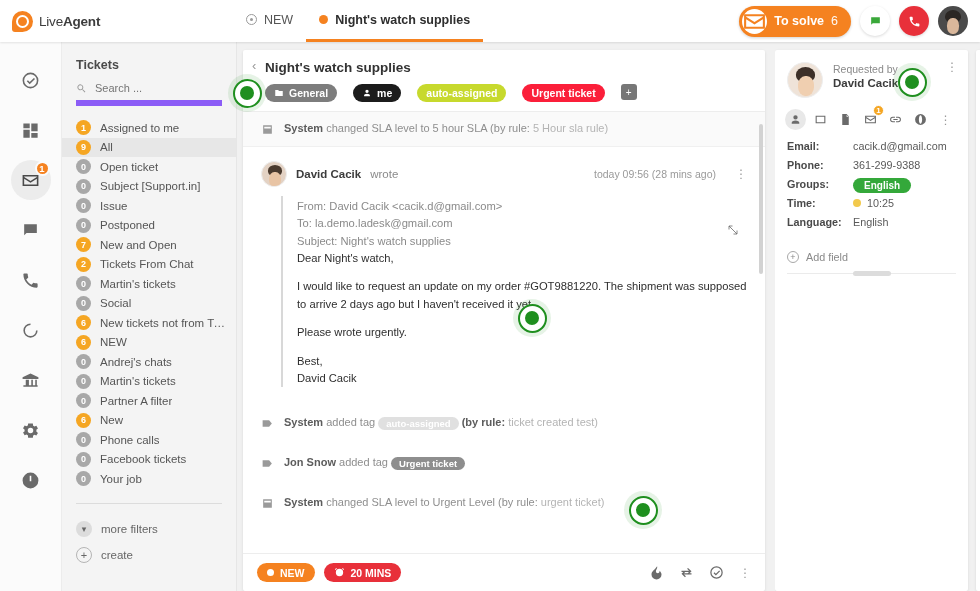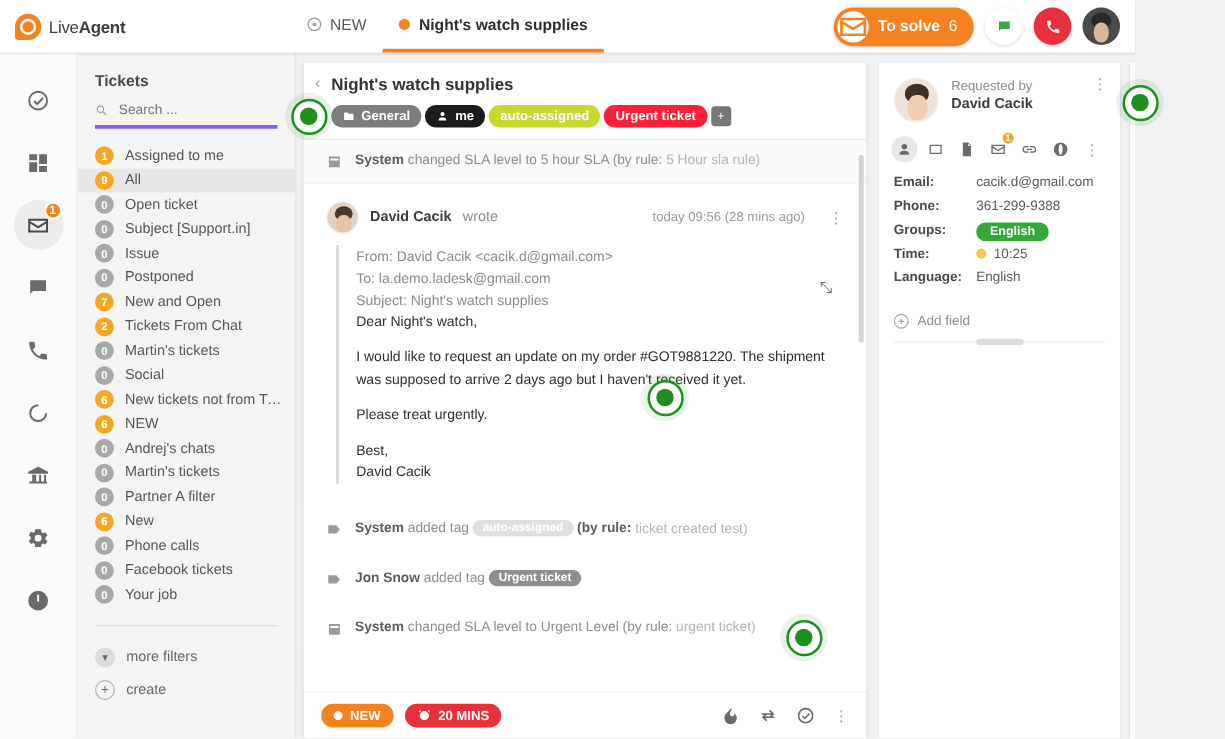--- a/index.html
+++ b/index.html
@@ -2,21 +2,21 @@
 <html><head>
 <meta charset="utf-8">
 <style>
   * { box-sizing: border-box; margin: 0; padding: 0; }
   html, body {
     width: 980px; height: 591px;
     font-family: "Liberation Sans", sans-serif;
     background: #f1f1f1;
     overflow: hidden;
   }
-  .app { position: relative; width: 908px; height: 591px; display: flex; flex-direction: column; }
+  .app { position: relative; width: 980px; height: 591px; display: flex; flex-direction: column; }
 
   
   .topbar {
     height: 42px; background: #ffffff; display: flex; align-items: center;
     position: relative; z-index: 30; flex: 0 0 42px;
     box-shadow: 0 1px 2px rgba(0,0,0,.10);
   }
   .logo { display: flex; align-items: center; gap: 6px; padding-left: 12px; width: 215px; }
   .logo-mark {
     width: 21px; height: 21px; border-radius: 50% 50% 50% 3px;
@@ -98,21 +98,21 @@
   }
 
   
   .sidebar {
     width: 175px; flex: 0 0 175px; background: #f4f4f4; padding: 16px 0 0 0;
     overflow: hidden; border-right: 1px solid #e6e6e6;
   }
   .sb-title { font-size: 12.5px; font-weight: bold; color: #4a4a4a; padding: 0 0 10px 14px; }
   .sb-search {
     display: flex; align-items: center; gap: 8px; margin: 0 14px 10px 14px;
-    border-bottom: 3px solid #8b5cf6; padding-bottom: 6px;
+    border-bottom: 6px solid #8b5cf6; padding-bottom: 6px;
   }
   .sb-search svg { width: 11px; height: 11px; fill: #9a9a9a; flex: 0 0 auto; }
   .sb-search input {
     border: none; background: transparent; outline: none; font-size: 11px; color: #8a8a8a;
     font-family: inherit; width: 100%;
   }
   .sb-list { padding-top: 2px; }
   .sb-item {
     display: flex; align-items: center; gap: 9px; height: 19.5px; padding: 0 8px 0 14px;
     cursor: pointer; font-size: 11.5px; color: #555; white-space: nowrap; overflow: hidden;
@@ -139,21 +139,21 @@
   .center-card {
     background: #fff; border-radius: 2px; flex: 1; display: flex; flex-direction: column;
     min-height: 0; box-shadow: 0 1px 3px rgba(0,0,0,.10);
   }
   .ticket-head { padding: 10px 14px 9px 22px; position: relative; border-bottom: 1px solid #ededed; }
   .back-arrow {
     position: absolute; left: 9px; top: 9px; color: #9a9a9a; font-size: 13px; cursor: pointer;
     line-height: 1;
   }
   .ticket-title { font-size: 13.5px; font-weight: bold; color: #333; margin-bottom: 9px; }
-  .tag-row { display: flex; align-items: center; gap: 3px; }
+  .tag-row { display: flex; align-items: flex-start; gap: 16px; }
   .tag {
     border-radius: 11px; height: 18px; display: inline-flex; align-items: center; gap: 5px;
     padding: 0 9px; font-size: 10.5px; font-weight: bold; cursor: pointer; white-space: nowrap;
   }
   .tag.gray { background: #7d7d7d; color: #fff; }
   .tag.black { background: #1c1c1c; color: #fff; }
   .tag.lime { background: #c7d92d; color: #fff; }
   .tag.red { background: #fb1f3a; color: #fff; }
   .tag svg { width: 10px; height: 10px; fill: #fff; }
   .tag-add {
@@ -191,21 +191,21 @@
   }
   .msg-avatar::after {
     content: ""; position: absolute; left: 7px; top: 10px; width: 12px; height: 15px;
     background: #e8c4a4; border-radius: 45%;
   }
   .msg-author { font-size: 11.5px; font-weight: bold; color: #3c3c3c; }
   .msg-wrote { font-size: 11.5px; color: #8a8a8a; }
   .msg-time { margin-left: auto; font-size: 10.5px; color: #9a9a9a; }
   .dots-v { color: #9a9a9a; font-size: 12px; cursor: pointer; padding-left: 10px; line-height: 1; }
   .msg-body {
-    margin: 9px 0 0 8px; padding: 2px 0 0 14px; border-left: 2px solid #d8d8d8;
+    margin: 9px 0 0 20px; padding: 2px 0 0 14px; border-left: 2px solid #d8d8d8;
     font-size: 11.2px; color: #2e2e2e; line-height: 1.55; position: relative;
   }
   .msg-meta { color: #8a8a8a; }
   .msg-expand { position: absolute; right: 8px; top: 28px; color: #6a6a6a; cursor: pointer; }
   .msg-expand svg { width: 12px; height: 12px; fill: none; stroke: #6a6a6a; stroke-width: 1.6; }
   .para { margin-top: 11px; }
 
   .conv-foot {
     border-top: 1px solid #ededed; padding: 9px 14px; display: flex; align-items: center; gap: 9px;
   }
@@ -559,21 +559,21 @@
               <span class="msg-expand">
                 <svg viewBox="0 0 24 24">
                     <path d="M4 4h7M4 4v7M4 4l8 8M20 20h-7M20 20v-7M20 20l-8-8"></path>
                   </svg>
               </span>
               <div class="msg-meta">From: David Cacik &lt;cacik.d@gmail.com&gt;</div>
               <div class="msg-meta">To: la.demo.ladesk@gmail.com</div>
               <div class="msg-meta">Subject: Night's watch supplies</div>
               <div>Dear Night's watch,</div>
               <div class="para">I would like to request an update on my order #GOT9881220. The shipment was supposed to arrive 2 days ago but I haven't received it yet.</div>
-              <div class="para">Please treat urgently.</div>
+              <div class="para">Please wrote urgently.</div>
               <div class="para">Best,</div>
               <div>David Cacik</div>
             </div>
           </div>
 
           <div class="sys-row plain">
             <svg viewBox="0 0 24 24">
                 <path d="M3 6h12l5 6-5 6H3V6z"></path>
               </svg>
             <div>

